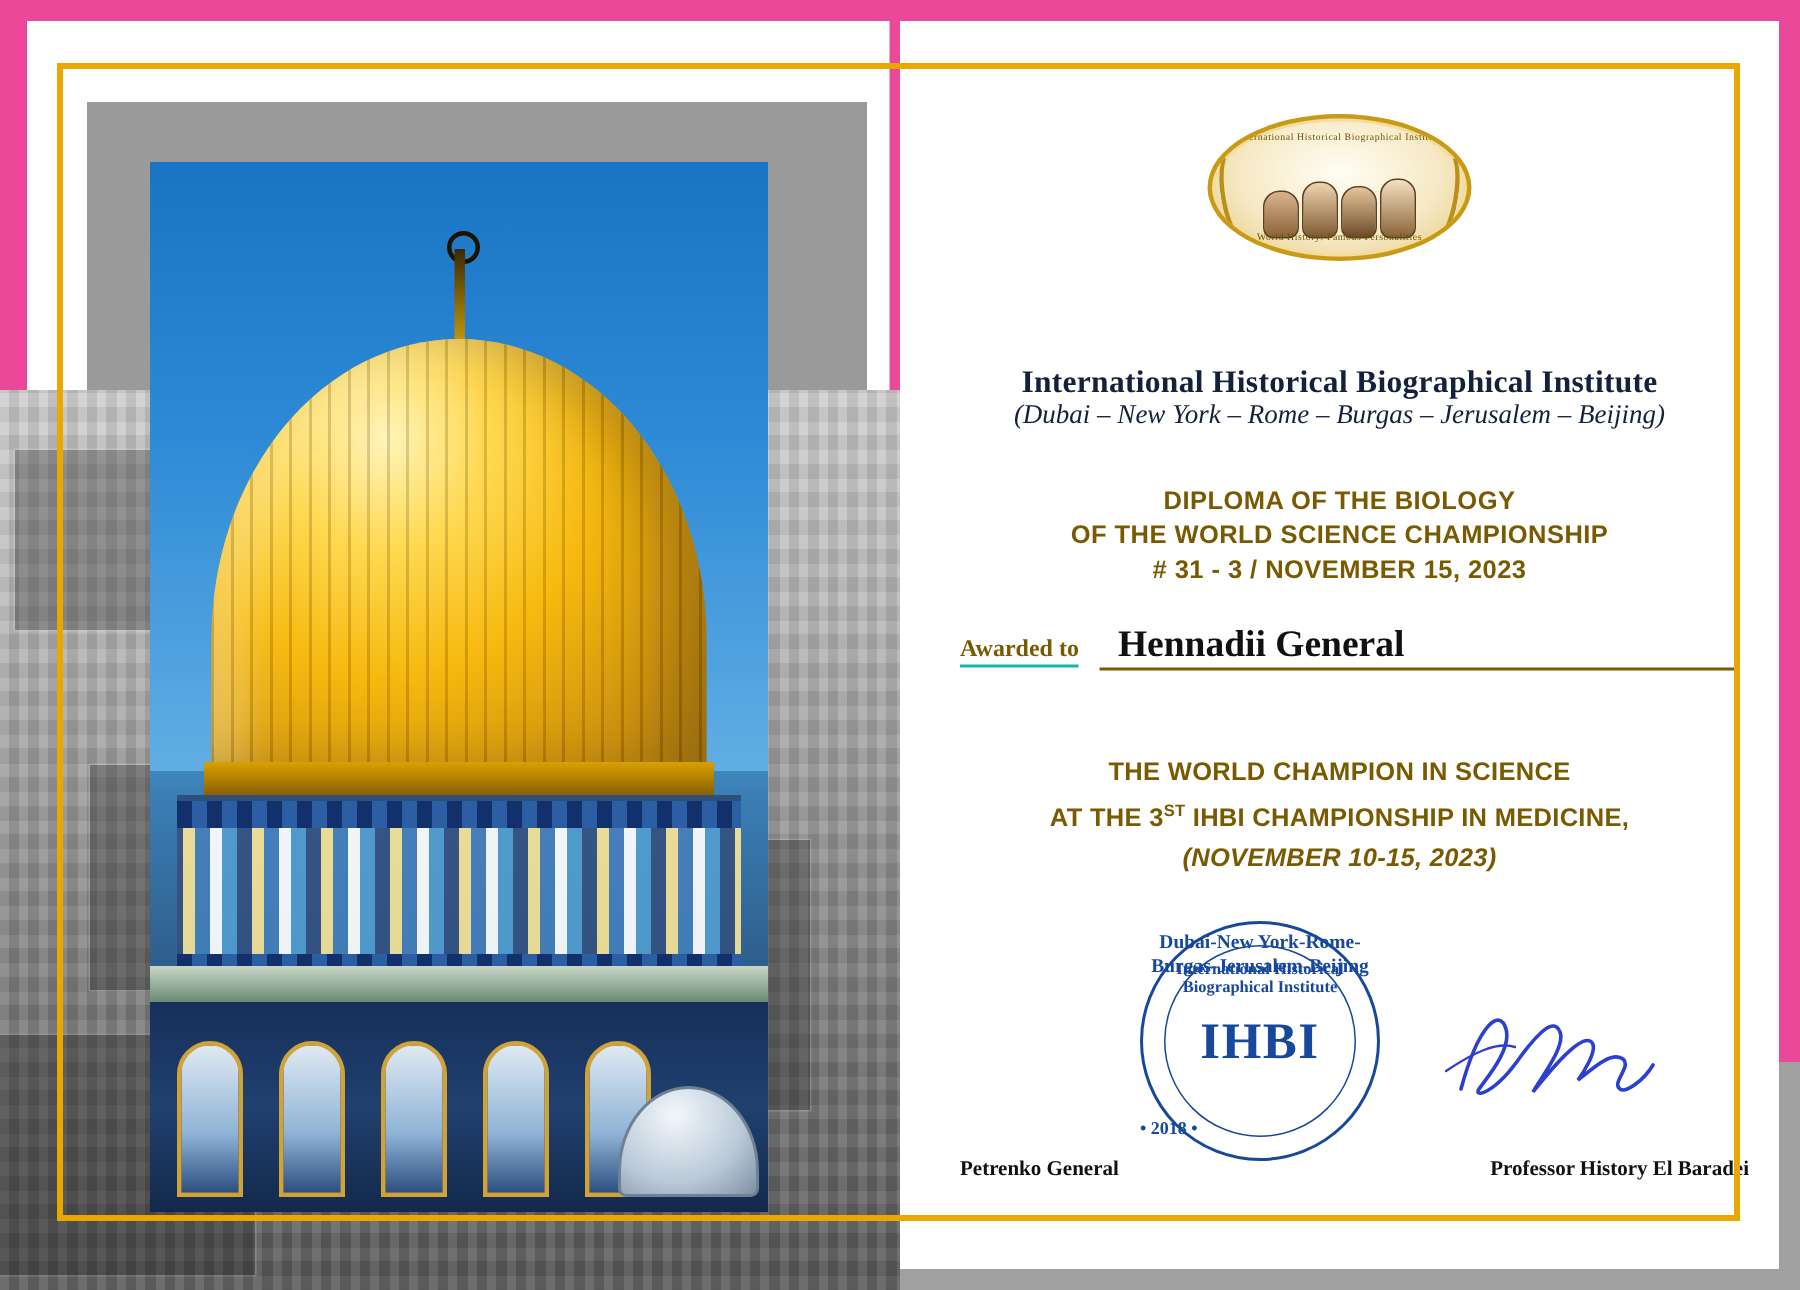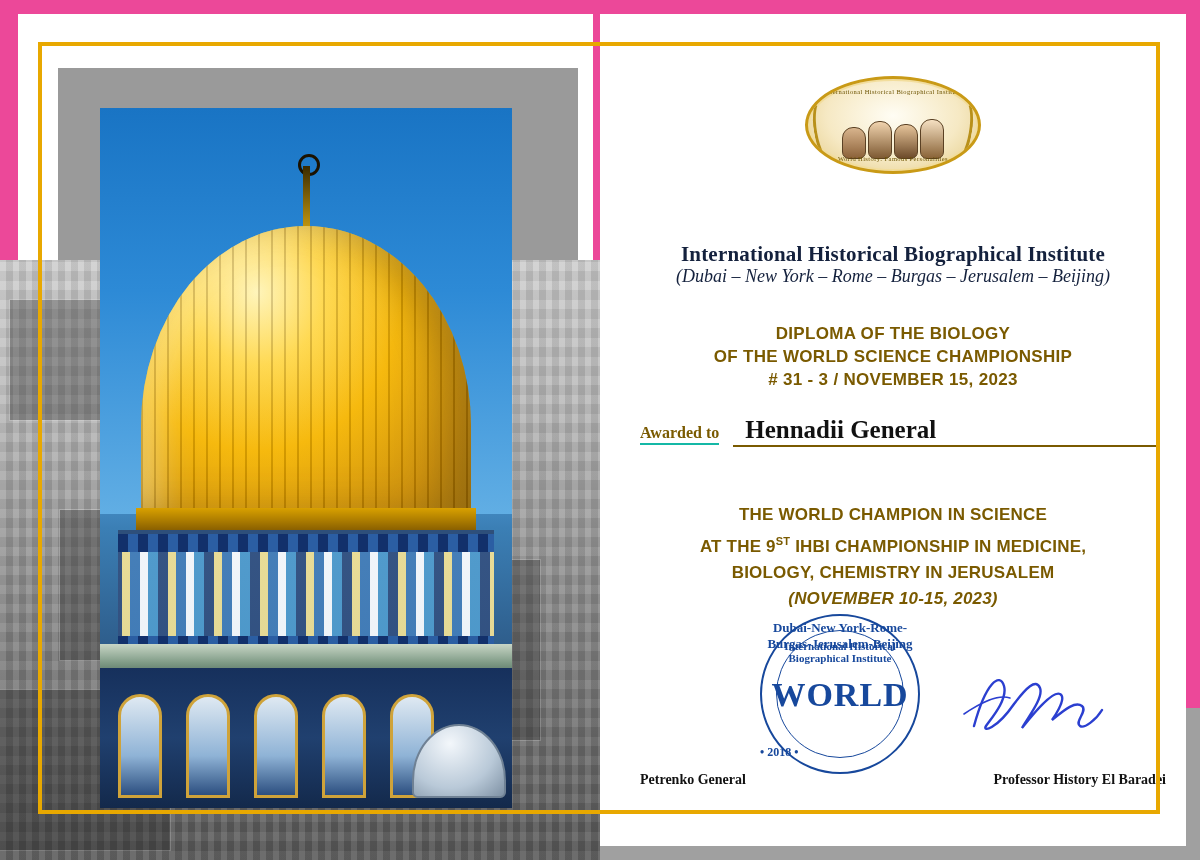--- a/index.html
+++ b/index.html
@@ -519,32 +519,31 @@
     </div>
 
     <div class="awarded-row">
       <span class="awarded-label">Awarded  to</span>
       <span class="winner-name">Hennadii  General</span>
     </div>
 
     <div class="title-block">
       <div>THE WORLD CHAMPION IN SCIENCE</div>
       <div>
-        <span>AT THE 9</span><span class="sup">ST</span><span> IHBI CHAMPIONSHIP IN MEDICINE,</span>
+        <span>AT THE 3</span><span class="sup">ST</span><span> IHBI CHAMPIONSHIP IN MEDICINE,</span>
       </div>
-      <div>BIOLOGY, CHEMISTRY IN JERUSALEM</div>
       <div class="date-line">(NOVEMBER 10-15, 2023)</div>
     </div>
 
     <div class="seal">
       <div class="seal-outer"></div>
       <div class="seal-inner"></div>
       <div class="seal-text-top">Dubai-New York-Rome-Burgas-Jerusalem-Beijing</div>
       <div class="seal-ring-label">International Historical Biographical Institute</div>
-      <div class="seal-abbr">WORLD</div>
+      <div class="seal-abbr">IHBI</div>
       <div class="seal-year">• 2018 •</div>
     </div>
 
     <div class="signature">
       <svg width="160" height="80" viewBox="0 0 160 80" aria-hidden="true">
         <path d="M18,62 C30,18 44,8 48,22 C52,36 34,56 30,62 C26,68 40,66 58,40 C70,24 80,14 84,24 C88,34 70,56 66,64 C74,54 96,26 104,30 C112,34 96,56 96,56 C104,50 118,36 126,42 C132,47 118,58 124,62 C128,65 140,56 146,46" fill="none" stroke="#2b3fd0" stroke-width="2.4" stroke-linecap="round"></path>
         <path d="M8,50 C26,38 42,30 54,34" fill="none" stroke="#2b3fd0" stroke-width="1.6" stroke-linecap="round"></path>
       </svg>
     </div>
 

